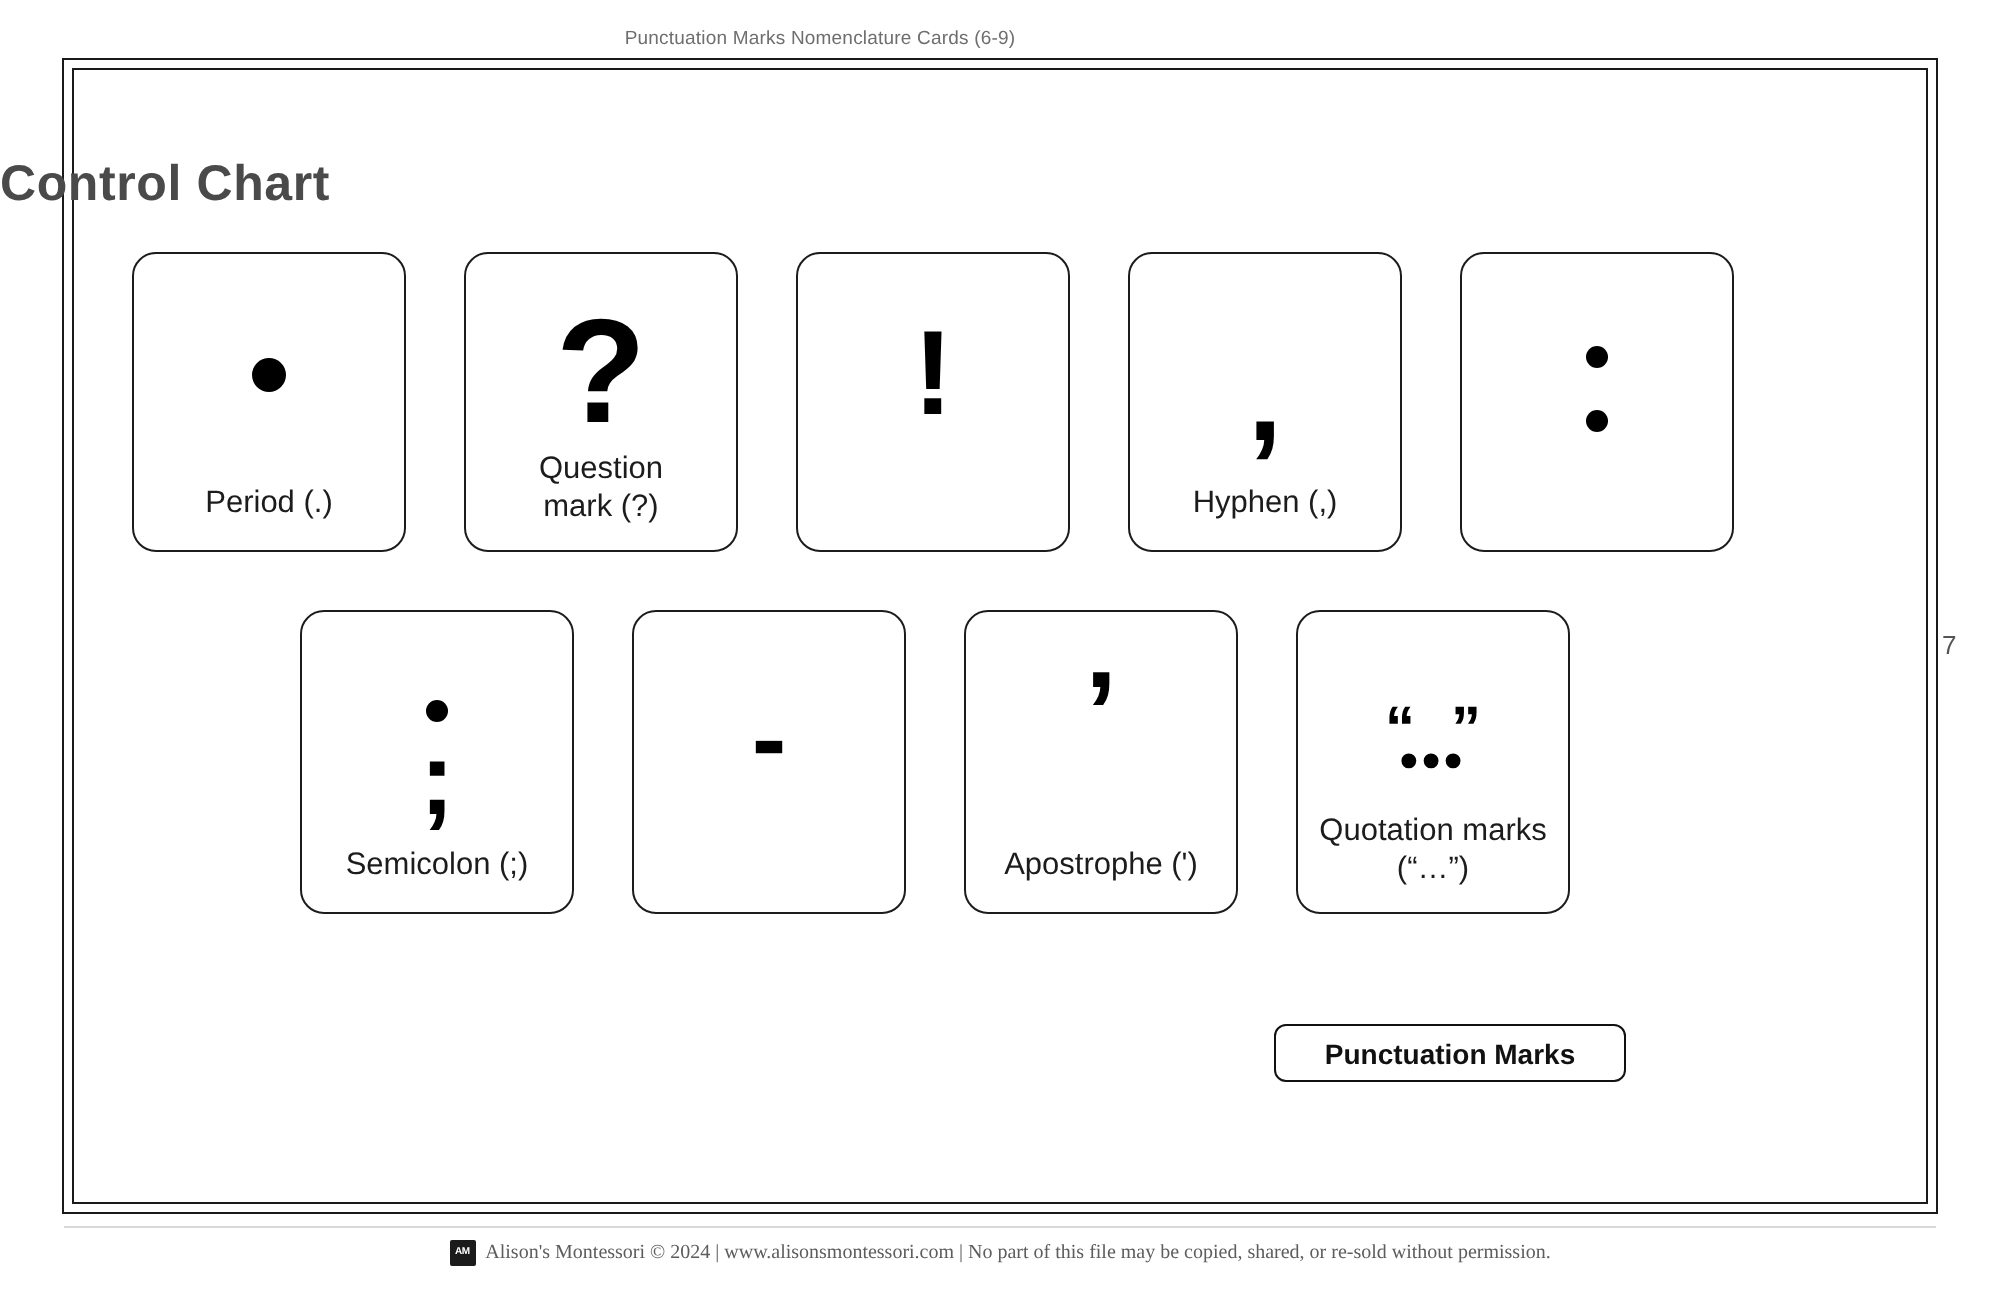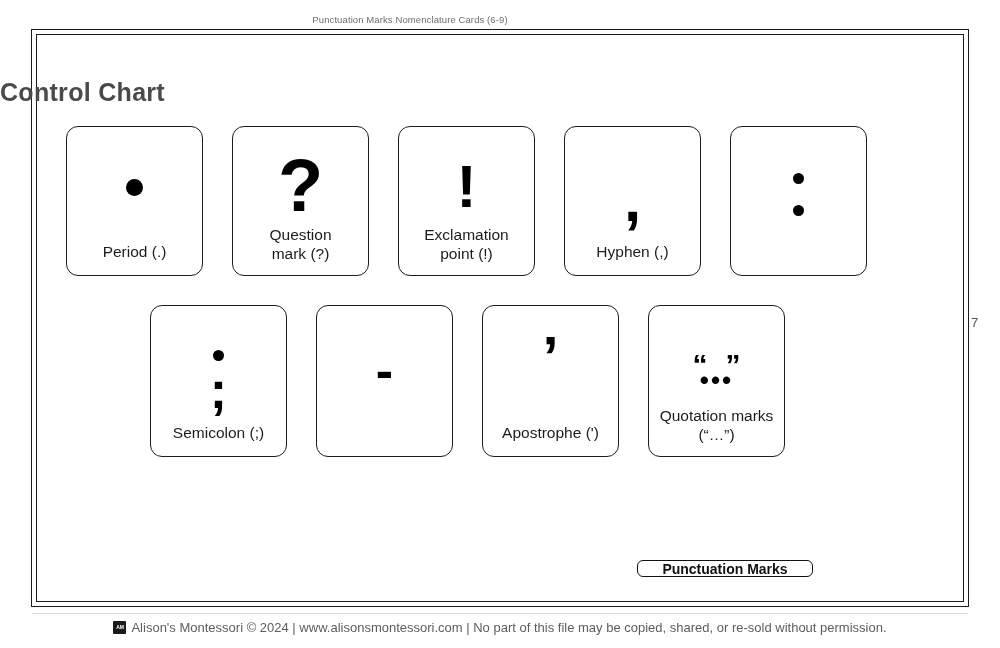--- a/index.html
+++ b/index.html
@@ -42,22 +42,23 @@
     background: #1b1b1b;
     color: #ffffff;
     font-size: 5px;
     line-height: 13px;
     text-align: center;
     font-weight: bold;
     letter-spacing: -0.2px;
     border-radius: 1px;
   }
   .footer-text {
-    font-size: 13px;
+    font-size: 10px;
     color: #5d5d5d;
+    font-family: Liberation Serif, serif;
   }
   .footer-rule {
     position: absolute;
     top: 613px;
     left: 32px;
     width: 936px;
     height: 1px;
     background: #d8d8d8;
   }
 
@@ -198,32 +199,31 @@
     color: #000;
     line-height: 1;
   }
 
   
   .tag {
     position: absolute;
     top: 512px;
     left: 637px;
     width: 176px;
-    height: 17px;
+    height: 29px;
     box-sizing: border-box;
     border: 1.6px solid #111;
     border-radius: 6px;
     display: flex;
     align-items: center;
     justify-content: center;
     font-size: 14px;
     font-weight: bold;
     color: #111;
     background: #fff;
-    margin-top: 48px;
   }
 </style>
 </head>
 <body>
 
 <div class="doc-header">Punctuation Marks Nomenclature Cards (6-9)</div>
 
 <div class="page-number">7</div>
 
 <div class="sheet-outer">
@@ -244,24 +244,20 @@
   <div class="card card-w1">
     <div class="glyph g-question">?</div>
     <div class="label two-line">
       <span>Question</span><br>
       <span>mark (?)</span>
     </div>
   </div>
 
   <div class="card card-w1">
     <div class="glyph g-exclam">!</div>
-    <div class="label two-line">
-      <span>Exclamation</span><br>
-      <span>point (!)</span>
-    </div>
   </div>
 
   <div class="card card-w1">
     <div class="glyph g-comma">,</div>
     <div class="label">Hyphen (,)</div>
   </div>
 
   <div class="card card-w1">
     <div class="stack" style="top:46px;">
       <div class="dot dot-small"></div>

